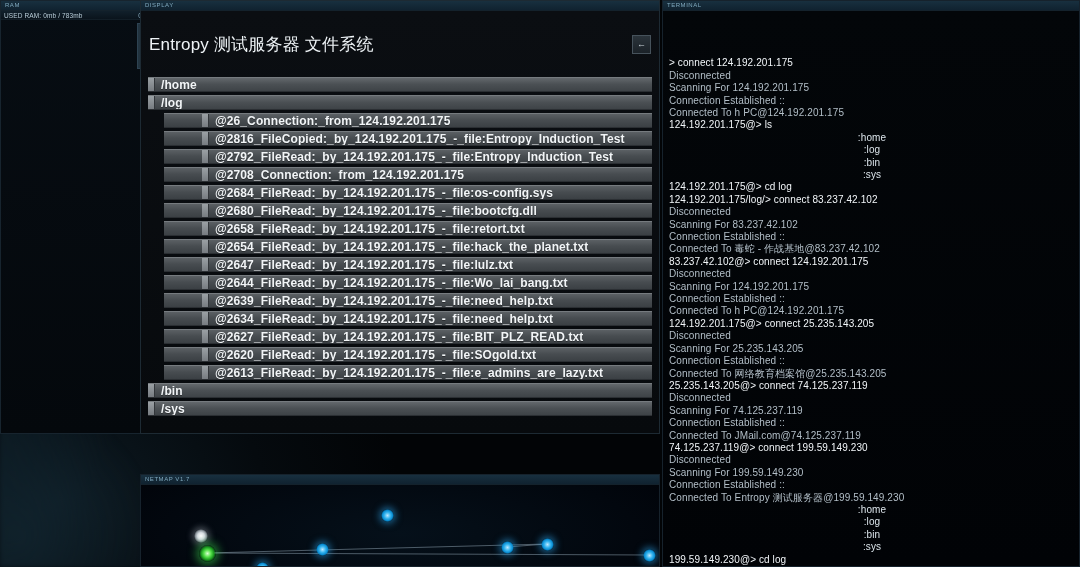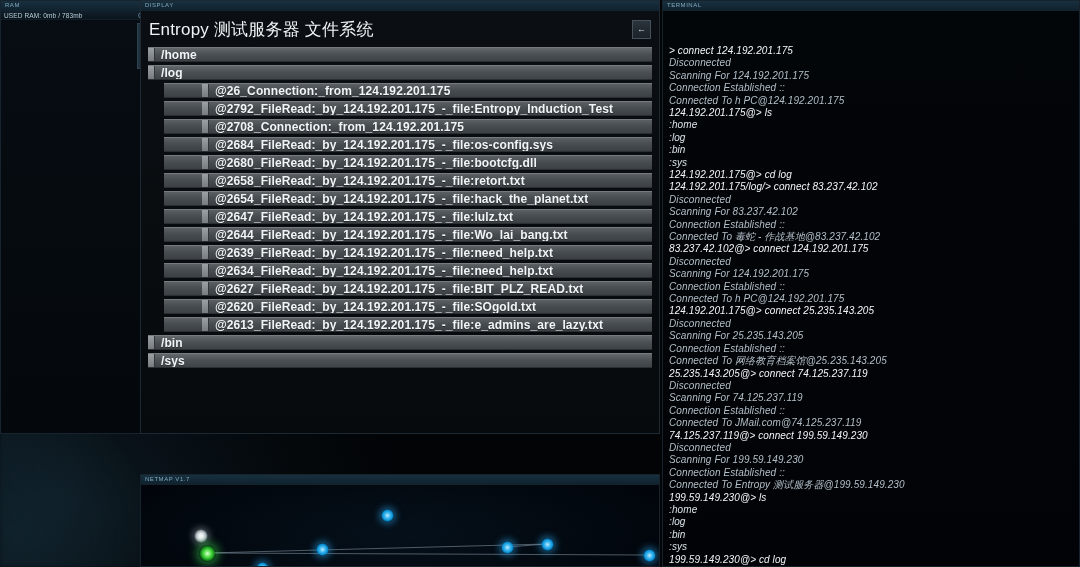--- a/index.html
+++ b/index.html
@@ -102,21 +102,21 @@
     height: calc(100% - 10px);
     background: linear-gradient(180deg, #0b0e12 0%, #070a0d 100%);
     padding: 0 7px;
     box-sizing: border-box;
   }
   #display-header {
     display: flex;
     align-items: center;
     justify-content: space-between;
     height: 34px;
-    padding: 1px 1px;
+    padding: 16px 1px;
     gap: 20px;
   }
   #display-title {
     font-size: 17px;
     font-weight: 400;
     color: #eef3f6;
     letter-spacing: .2px;
     white-space: nowrap;
   }
   #collapse-button {
@@ -191,25 +191,24 @@
     flex-direction: column;
     justify-content: flex-end;
     overflow: hidden;
   }
   .term-line {
     font-size: 10px;
     line-height: 12.4px;
     color: #e8eef3;
     white-space: nowrap;
     letter-spacing: .1px;
-    font-style: italic;
   }
   .term-line.dim { color: #b3bfc8; }
   .term-line.prompt { color: #f2f6f9; }
-  .term-line.listing { color: #dbe4ea; }
+  .term-line.listing { color: #dbe4ea; text-align: center; }
 
   
   #netmap-panel {
     left: 140px; top: 474px;
     width: 520px; height: 93px;
     background: #02060b;
     border-color: #16222c;
   }
   #netmap-body {
     position: relative;
@@ -282,20 +281,24 @@
         <div class="fs-row dir">
           <span class="grip"></span>
           <span class="fs-label">/log</span>
         </div>
         <div class="fs-row file">
           <span class="grip"></span>
           <span class="fs-label">@26_Connection:_from_124.192.201.175</span>
         </div>
         <div class="fs-row file">
           <span class="grip"></span>
+          <span class="fs-label">@2816_FileCopied:_by_124.192.201.175_-_file:Entropy_Induction_Test</span>
+        </div>
+        <div class="fs-row file">
+          <span class="grip"></span>
           <span class="fs-label">@2792_FileRead:_by_124.192.201.175_-_file:Entropy_Induction_Test</span>
         </div>
         <div class="fs-row file">
           <span class="grip"></span>
           <span class="fs-label">@2708_Connection:_from_124.192.201.175</span>
         </div>
         <div class="fs-row file">
           <span class="grip"></span>
           <span class="fs-label">@2684_FileRead:_by_124.192.201.175_-_file:os-config.sys</span>
         </div>
@@ -383,21 +386,20 @@
       <div class="term-line prompt">25.235.143.205@&gt; connect 74.125.237.119</div>
       <div class="term-line dim">Disconnected</div>
       <div class="term-line dim">Scanning For 74.125.237.119</div>
       <div class="term-line dim">Connection Established ::</div>
       <div class="term-line dim">Connected To JMail.com@74.125.237.119</div>
       <div class="term-line prompt">74.125.237.119@&gt; connect 199.59.149.230</div>
       <div class="term-line dim">Disconnected</div>
       <div class="term-line dim">Scanning For 199.59.149.230</div>
       <div class="term-line dim">Connection Established ::</div>
       <div class="term-line dim">Connected To Entropy 测试服务器@199.59.149.230</div>
-      <div class="term-line prompt">199.59.149.230@&gt; ls</div>
       <div class="term-line listing">:home</div>
       <div class="term-line listing">:log</div>
       <div class="term-line listing">:bin</div>
       <div class="term-line listing">:sys</div>
       <div class="term-line prompt">199.59.149.230@&gt; cd log</div>
     </div>
 </div>
 
 <div class="panel" id="netmap-panel">
   <div class="panel-title">netMap v1.7</div>

